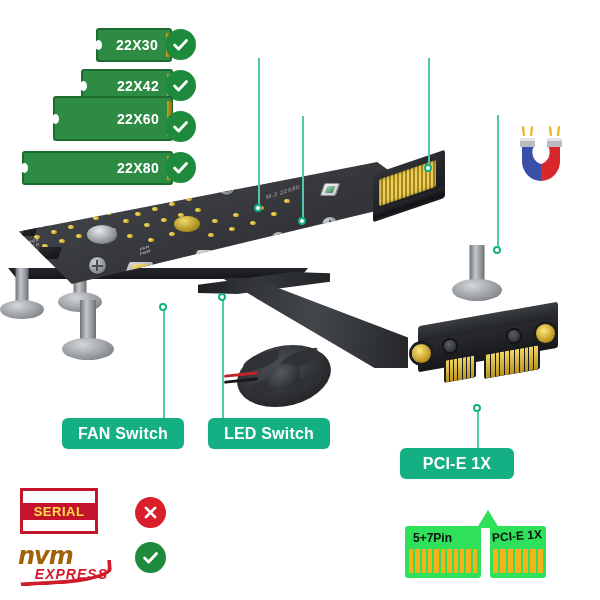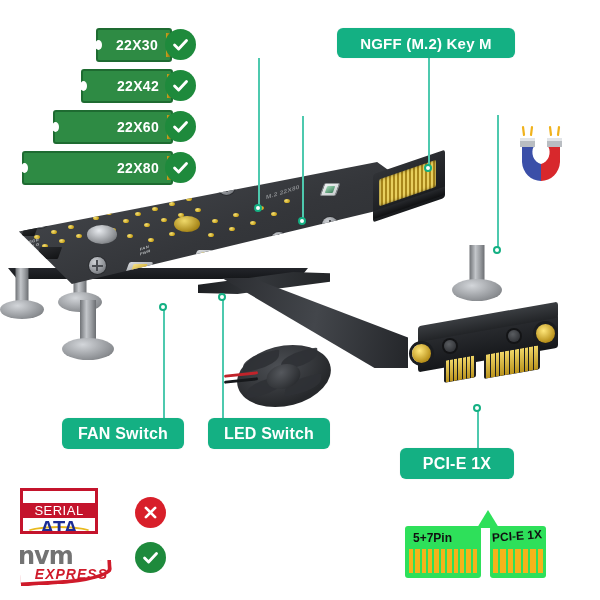--- a/index.html
+++ b/index.html
@@ -92,33 +92,33 @@
   .brk-hole.dark{background:radial-gradient(circle at 40% 35%,#5a5d61,#24262a);
                  box-shadow:0 0 0 2px #131416;}
   .fingers{position:absolute;background:#1b1d20;border-radius:0 0 2px 2px;
            overflow:hidden;display:flex;gap:1px;padding:0 2px;box-sizing:border-box;}
   .fingers span{flex:1;background:linear-gradient(180deg,#f0d667,#b9921c);}
 
   
   #sata{position:absolute;left:20px;top:488px;width:78px;height:46px;
         border:3px solid #c4142c;background:#fff;box-sizing:border-box;
         display:flex;flex-direction:column;overflow:hidden;}
-  #sata .top{height:42%;background:#c4142c;color:#ffffff;font-size:13px;
-             font-weight:400;display:flex;align-items:center;justify-content:center;
+  #sata .top{height:42%;background:#c4142c;color:#fde047;font-size:13px;
+             font-weight:700;display:flex;align-items:center;justify-content:center;
              letter-spacing:.5px;margin-top:12px;}
   #sata .bot{flex:1;position:relative;display:flex;align-items:center;
              justify-content:center;}
   #sata .bot b{color:#1b2d94;font-size:20px;font-weight:700;letter-spacing:0;
                line-height:1;z-index:2;}
   #sata .swirl{position:absolute;left:2px;right:2px;top:40%;height:10px;
                border-radius:50%;border:2px solid #e8b91e;border-left-color:transparent;
                border-right-color:transparent;z-index:1;}
   #nvme{position:absolute;left:16px;top:540px;width:92px;height:42px;}
-  #nvme .nv{position:absolute;left:2px;top:2px;color:#737373;font-size:24px;
-            font-weight:700;letter-spacing:-1px;
+  #nvme .nv{position:absolute;left:2px;top:2px;color:#a16207;font-size:24px;
+            font-weight:700;font-style:italic;letter-spacing:-1px;
             font-family:"DejaVu Sans",sans-serif;}
   #nvme .ex{position:absolute;right:0px;top:26px;color:#cf1b2b;font-size:14px;
             font-weight:700;font-style:italic;letter-spacing:1px;}
   #nvme .swoosh{position:absolute;left:4px;top:22px;width:88px;height:18px;
                 border-bottom:4px solid #cf1b2b;border-right:4px solid #cf1b2b;
                 border-radius:0 0 60% 0;transform:rotate(-3deg);}
 
   
   #pindiag{position:absolute;left:395px;top:510px;width:180px;height:80px;}
   .pd-blk{position:absolute;background:#2ee05a;border-radius:3px;
@@ -154,21 +154,21 @@
       <div class="notch"></div>
       <div class="gold"></div>
       <div class="lbl">22X42</div>
     </div>
     <div class="mark ok" style="left:165px;top:70px;width:31px;height:31px;">
       <svg width="19" height="19" viewBox="0 0 24 24" aria-hidden="true">
         <path d="M4.5 12.6 L9.6 17.7 L19.6 6.9" fill="none" stroke="#fff" stroke-width="3.6" stroke-linecap="round" stroke-linejoin="round"></path>
       </svg>
     </div>
 
-    <div class="ssd" style="left:53px;top:110px;width:120px;height:34px;">
+    <div class="ssd" style="left:53px;top:96px;width:120px;height:45px;">
       <div class="notch"></div>
       <div class="gold"></div>
       <div class="lbl">22X60</div>
     </div>
     <div class="mark ok" style="left:165px;top:111px;width:31px;height:31px;">
       <svg width="19" height="19" viewBox="0 0 24 24" aria-hidden="true">
         <path d="M4.5 12.6 L9.6 17.7 L19.6 6.9" fill="none" stroke="#fff" stroke-width="3.6" stroke-linecap="round" stroke-linejoin="round"></path>
       </svg>
     </div>
 
@@ -388,21 +388,20 @@
 
     <div class="lead v" style="left:222px;top:298px;height:120px;"></div>
     <div class="dot" style="left:218px;top:293px;"></div>
 
     <div class="lead v" style="left:477px;top:410px;height:38px;"></div>
     <div class="dot" style="left:473px;top:404px;"></div>
   </div>
 
 
 
-  <div class="pill md" style="left:337px;top:28px;width:178px;height:30px;">NGFF  (M.2)  Key  M</div>
 
 
   <div class="pill lg" style="left:62px;top:418px;width:122px;height:31px;">FAN  Switch</div>
 
   <div class="pill lg" style="left:208px;top:418px;width:122px;height:31px;">LED  Switch</div>
 
   <div class="pill lg" style="left:400px;top:448px;width:114px;height:31px;">PCI-E  1X</div>
 
   <div style="position:absolute;left:510px;top:122px;width:62px;height:66px;">
     <svg width="62" height="66" viewBox="0 0 62 66" aria-hidden="true">
@@ -423,24 +422,20 @@
         <line x1="14" y1="13" x2="13" y2="5"></line>
         <line x1="21" y1="13" x2="22" y2="5"></line>
         <line x1="41" y1="13" x2="40" y2="5"></line>
         <line x1="48" y1="13" x2="49" y2="5"></line>
       </g>
     </svg>
   </div>
 
   <div id="sata">
     <div class="top">SERIAL</div>
-    <div class="bot">
-      <div class="swirl"></div>
-      <b>ATA</b>
-    </div>
   </div>
   <div class="mark no" style="left:135px;top:497px;width:31px;height:31px;">
     <svg width="17" height="17" viewBox="0 0 24 24" aria-hidden="true">
       <path d="M5.5 5.5 L18.5 18.5 M18.5 5.5 L5.5 18.5" fill="none" stroke="#fff" stroke-width="3.8" stroke-linecap="round"></path>
     </svg>
   </div>
 
   <div id="nvme">
     <div class="nv">nvm</div>
     <div class="swoosh"></div>

